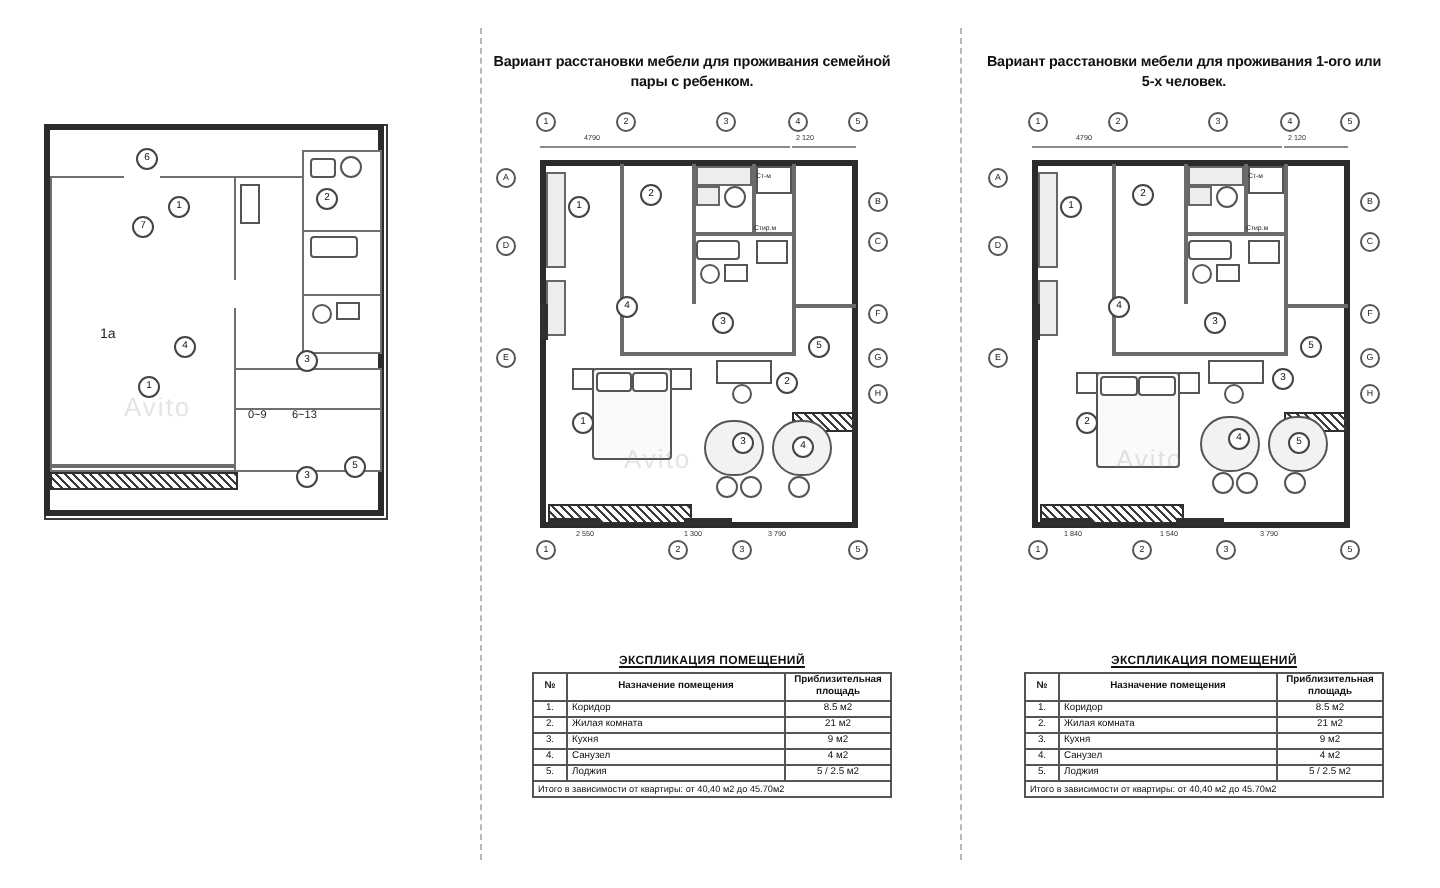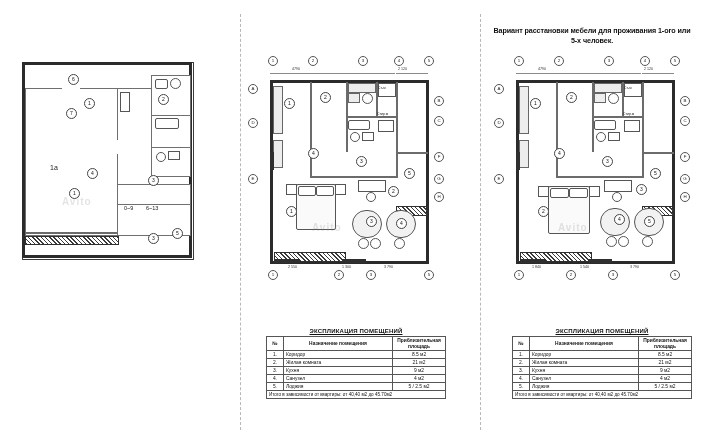--- a/index.html
+++ b/index.html
@@ -56,22 +56,22 @@
   }
   table{border-collapse:collapse;width:100%;font-size:4.9px;}
   th,td{border:1px solid #555;padding:1px 2px;color:#111;}
   th{font-weight:bold;text-align:center;line-height:1.15;}
   td.c{text-align:center;}
   td.l{text-align:left;}
   tr.total td{text-align:left;font-size:4.6px;}
 
   
   .wm{
-    position:absolute;font-size:10px;color:rgba(130,130,130,.22);
-    font-weight:bold;letter-spacing:1px;pointer-events:none;user-select:none;
+    position:absolute;font-size:13px;color:rgba(130,130,130,.22);
+    font-weight:normal;letter-spacing:1px;pointer-events:none;user-select:none;
   }
 </style>
 </head>
 <body>
 
 <div class="page">
 
   <div class="vsep" style="left:240px;"></div>
   <div class="vsep" style="left:480px;"></div>
 
@@ -122,20 +122,23 @@
     <div class="num" style="left:148px;top:233px;">3</div>
     <div class="num" style="left:172px;top:228px;">5</div>
 
     <div class="lbl" style="left:50px;top:164px;font-size:7px;">1а</div>
     <div class="lbl" style="left:124px;top:205px;font-size:5.5px;">0~9</div>
     <div class="lbl" style="left:146px;top:205px;font-size:5.5px;">6~13</div>
 
     <div class="wm" style="left:62px;top:196px;">Avito</div>
   </div>
 
+  <div class="panel" style="left:246px;top:26px;width:200px;height:22px;">
+    <div class="panel-title">Вариант расстановки мебели для проживания семейной пары с ребенком.</div>
+  </div>
 
   <div class="panel" style="left:246px;top:56px;width:200px;height:230px;">
 
     <div class="axis" style="left:22px;top:0px;">1</div>
     <div class="axis" style="left:62px;top:0px;">2</div>
     <div class="axis" style="left:112px;top:0px;">3</div>
     <div class="axis" style="left:148px;top:0px;">4</div>
     <div class="axis" style="left:178px;top:0px;">5</div>
 
     <div class="dim" style="left:46px;top:11px;">4790</div>

